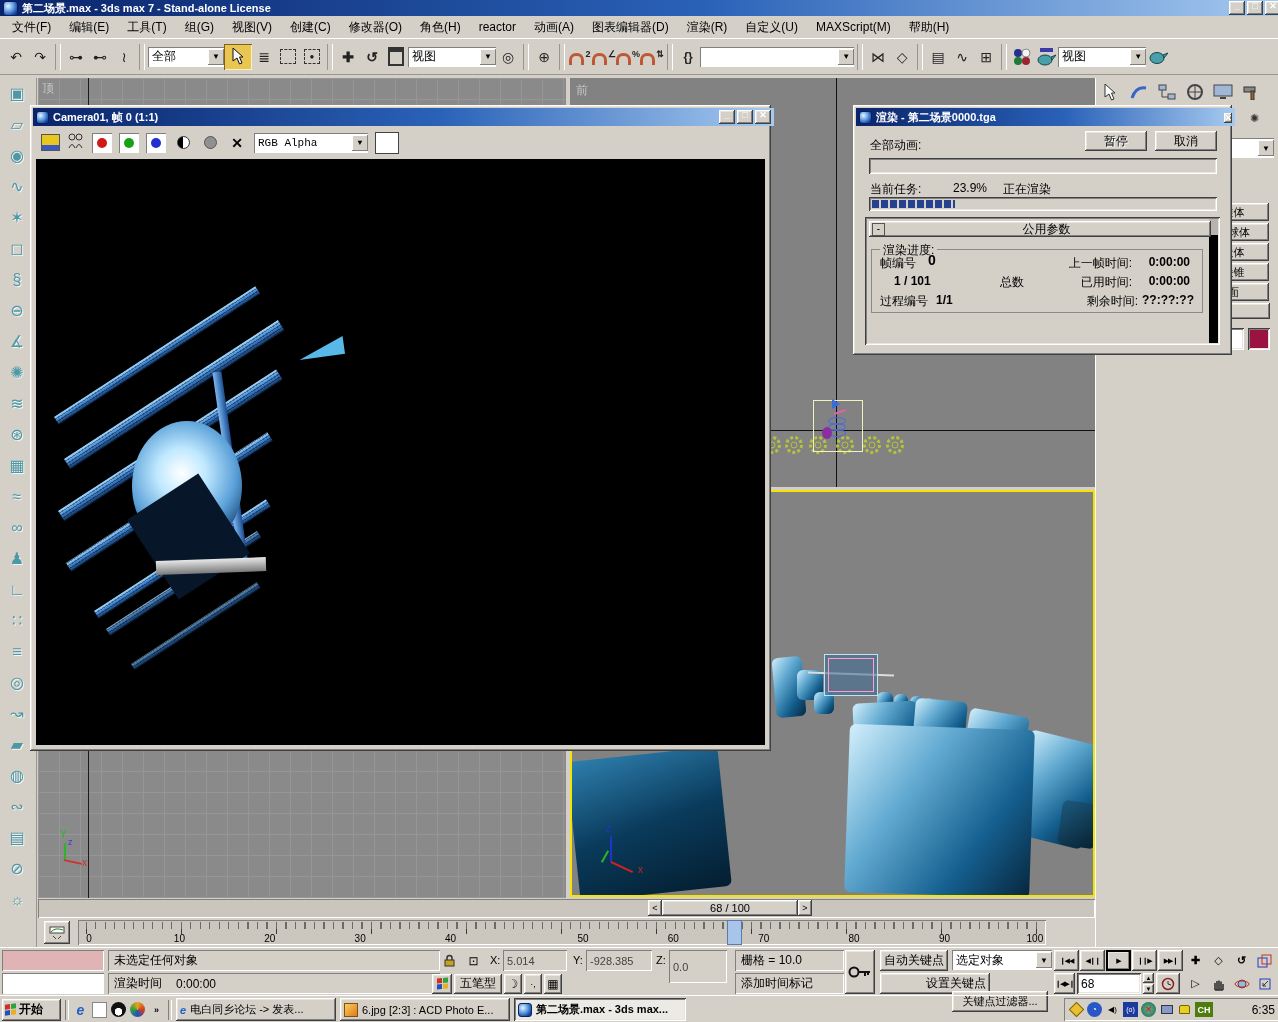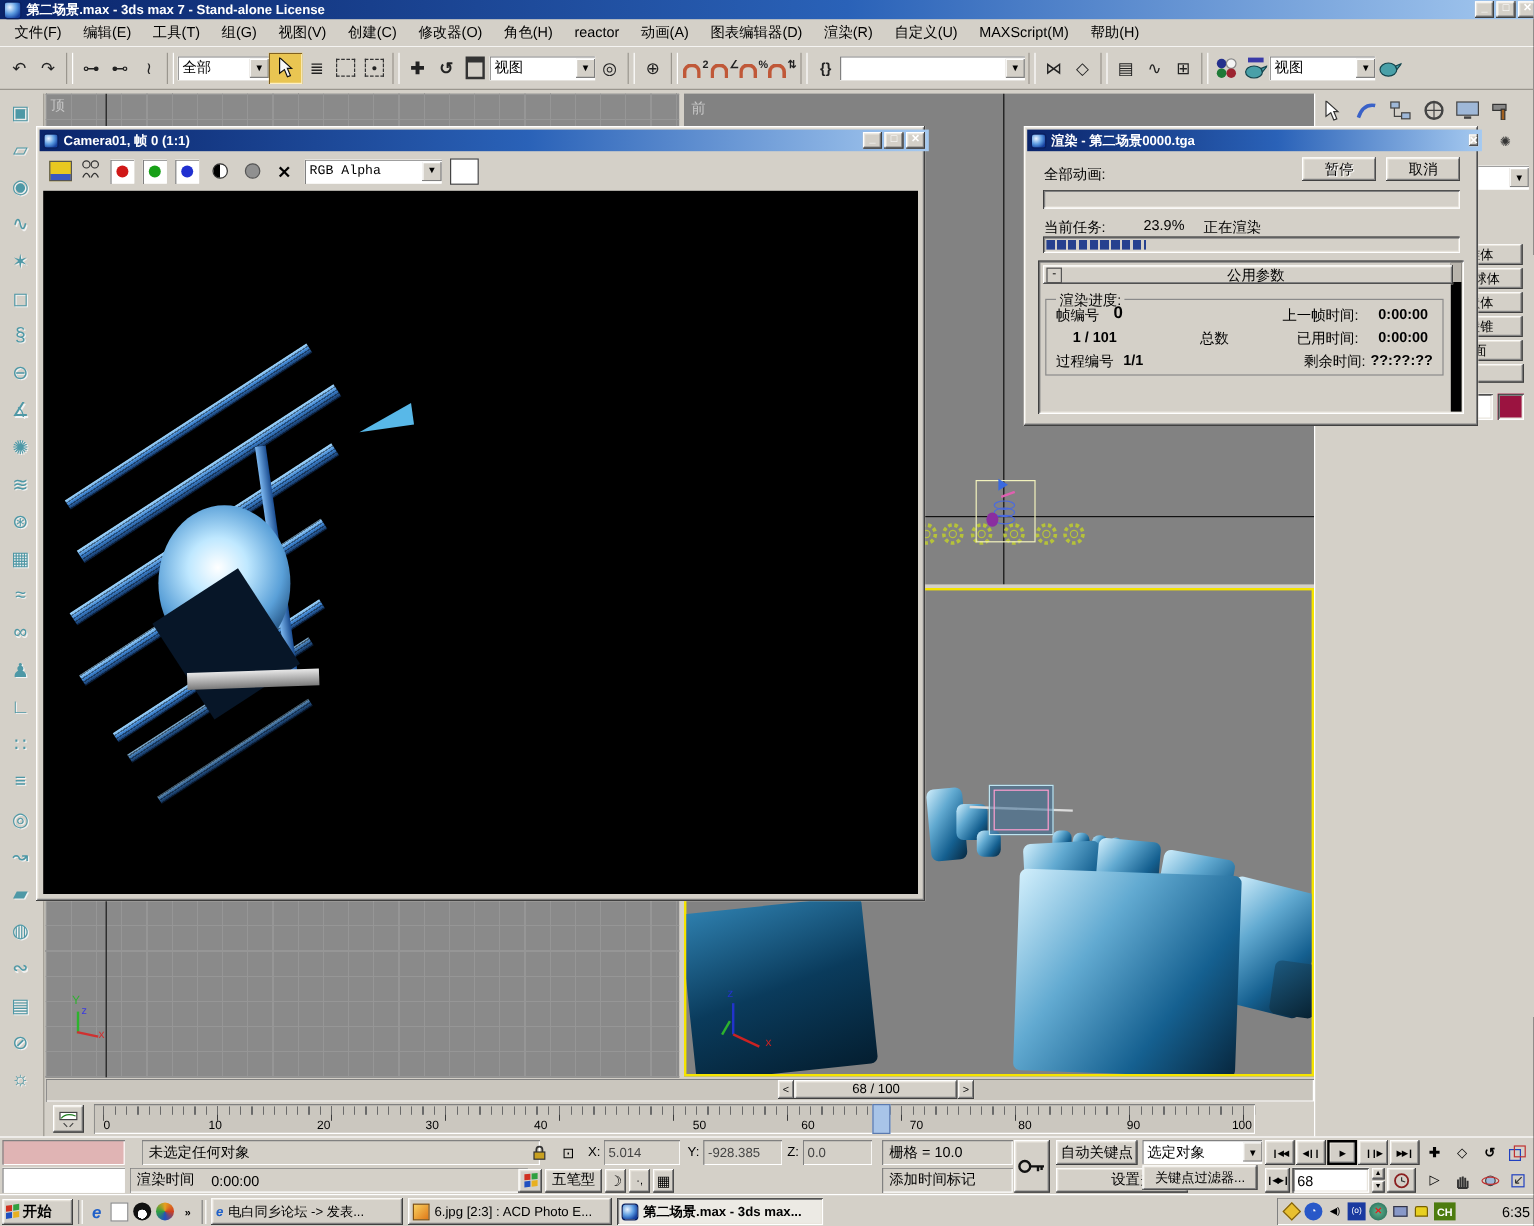--- a/index.html
+++ b/index.html
@@ -484,21 +484,21 @@
         <span class="abs bval" style="right:12px;top:24px;">0:00:00</span>
         <span class="abs" style="right:64px;top:43px;">剩余时间:</span>
         <span class="abs bval" style="right:8px;top:43px;">??:??:??</span>
       </div>
     </div>
   </div>
 
   <div class="abs" style="left:0;top:947px;width:1278px;height:48px;border-top:1px solid #fff;">
     <div class="abs sl" style="left:2px;top:2px;width:102px;height:21px;background:#e0b4b4;"></div>
     <div class="abs sl" style="left:2px;top:25px;width:102px;height:21px;background:#fff;"></div>
-    <div class="abs sl f" style="left:108px;top:2px;width:326px;height:21px;padding-left:6px;margin-left:10px;">
+    <div class="abs sl f" style="left:108px;top:2px;width:326px;height:21px;padding-left:6px;">
         <span>未选定任何对象</span>
       </div>
     <div class="abs sl f" style="left:108px;top:25px;width:326px;height:21px;padding-left:6px;gap:14px;">
       <span>渲染时间</span>
       <span>0:00:00</span>
     </div>
     <span class="abs fc" style="left:440px;top:2px;width:19px;height:21px;">
       <svg width="11" height="13">
           <rect x="1" y="6" width="9" height="6" fill="#c8a020" stroke="#333"></rect>
           <path d="M3,6 V4 a2.5,2.5 0 0 1 5,0 V6" fill="none" stroke="#333" stroke-width="1.5"></path>
@@ -507,21 +507,21 @@
     <span class="abs fc" style="left:464px;top:2px;width:19px;height:21px;">⊡</span>
     <span class="abs" style="left:490px;top:6px;font-size:11px;">X:</span>
     <div class="abs sl f" style="left:503px;top:2px;width:60px;height:21px;padding-left:4px;font-size:11px;color:#444;">
         <span>5.014</span>
       </div>
     <span class="abs" style="left:573px;top:6px;font-size:11px;">Y:</span>
     <div class="abs sl f" style="left:586px;top:2px;width:62px;height:21px;padding-left:4px;font-size:11px;color:#444;">
         <span>-928.385</span>
       </div>
     <span class="abs" style="left:656px;top:6px;font-size:11px;">Z:</span>
-    <div class="abs sl f" style="left:669px;top:2px;width:54px;height:21px;padding-left:4px;font-size:11px;color:#444;">
+    <div class="abs sl f" style="left:669px;top:2px;width:54px;height:33px;padding-left:4px;font-size:11px;color:#444;">
         <span>0.0</span>
       </div>
     <div class="abs f" style="left:432px;top:25px;height:21px;gap:2px;">
       <span class="fc r" style="width:20px;height:20px;">
         <span style="display:grid;grid-template-columns:5px 5px;grid-template-rows:5px 5px;gap:1px;transform:skewY(-6deg);">
           <span style="background:#d03020;"></span>
             <span style="background:#30a040;"></span>
             <span style="background:#2050c0;"></span>
             <span style="background:#e8b020;"></span>
         </span>
@@ -542,21 +542,21 @@
           <circle cx="6" cy="7" r="4.5" fill="none" stroke="#111" stroke-width="2"></circle>
           <path d="M10,7 H22 M17,7 V11 M20,7 V10" stroke="#111" stroke-width="2"></path>
         </svg>
     </span>
     <span class="abs r fc" style="left:880px;top:2px;width:68px;height:21px;">自动关键点</span>
     <span class="abs r fc" style="left:880px;top:25px;width:68px;height:21px;padding-left:42px;">设置关键点</span>
     <span class="dd abs" style="left:952px;top:2px;width:96px;">
       <span>选定对象</span>
       <span class="dda">▼</span>
     </span>
-    <span class="abs r fc" style="left:952px;top:23px;width:96px;height:21px;font-size:11px;">关键点过滤器...</span>
+    <span class="abs r fc" style="left:952px;top:43px;width:96px;height:21px;font-size:11px;">关键点过滤器...</span>
     <div class="abs f" style="left:1054px;top:2px;gap:1px;">
       <span class="r pb">❙◀◀</span>
       <span class="r pb">◀❙❙</span>
       <span class="r pb" style="box-shadow:inset 0 0 0 2px #000,inset -3px -3px 0 #808080,inset 3px 3px 0 #e9e5dd;">▶</span>
       <span class="r pb">❙❙▶</span>
       <span class="r pb">▶▶❙</span>
     </div>
     <div class="abs f" style="left:1054px;top:25px;gap:2px;">
       <span class="r pb" style="width:21px;">❙◀▶❙</span>
       <span class="s f" style="width:60px;height:21px;background:#fff;padding-left:4px;">

